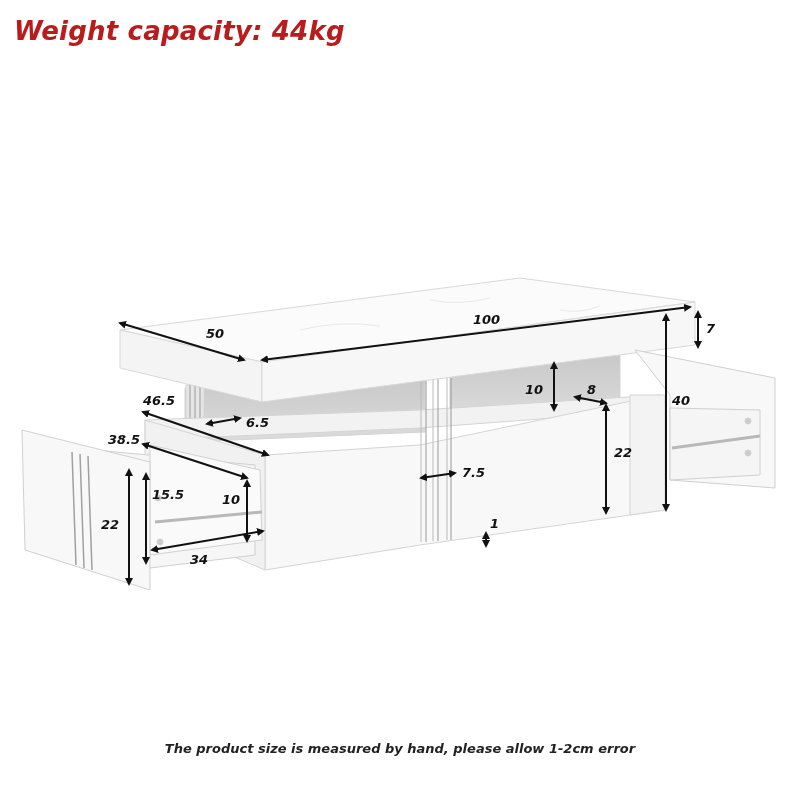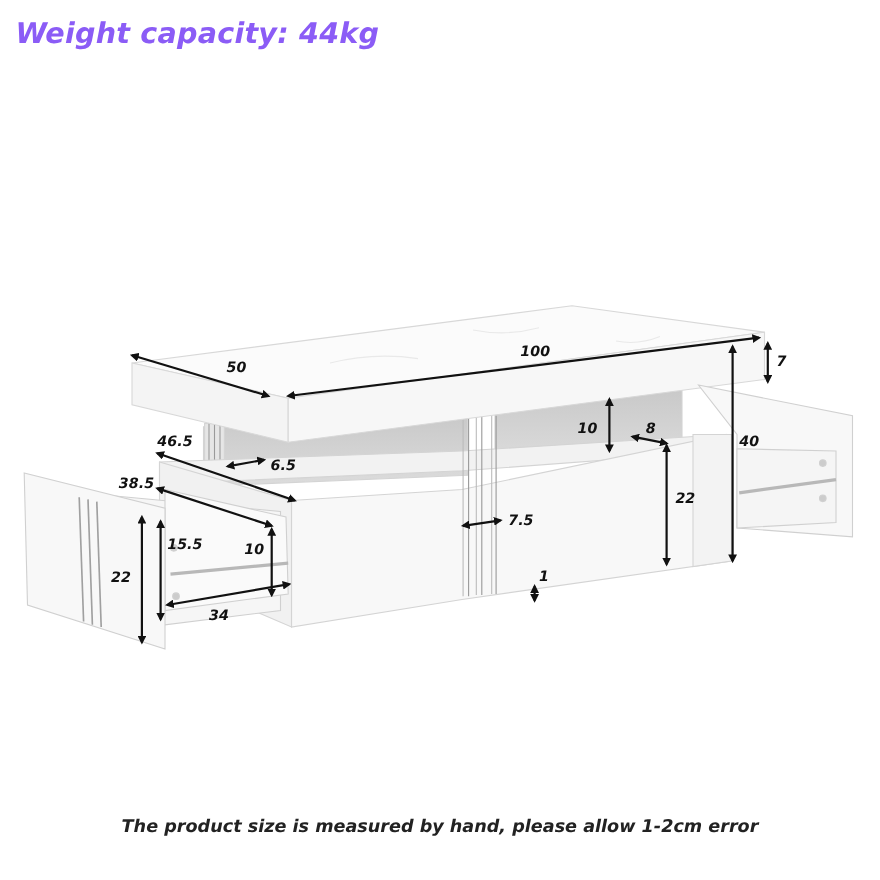--- a/index.html
+++ b/index.html
@@ -1,18 +1,18 @@
 <!DOCTYPE html>
 <html><head>
 <meta charset="utf-8">
 <style>
   html, body { margin:0; padding:0; background:#ffffff; }
   body { width:800px; height:800px; position:relative; overflow:hidden; font-family:"DejaVu Sans", sans-serif; }
-  .title { position:absolute; left:14px; top:16px; font-size:26px; font-weight:bold; font-style:italic; color:#8b5cf6; letter-spacing:0.2px; }
-  .footer { position:absolute; left:0; width:800px; top:741px; text-align:center; font-size:16px; font-weight:bold; font-style:italic; color:#222; }
+  .title { position:absolute; left:14px; top:16px; font-size:26px; font-weight:bold; font-style:italic; color:#b91c1c; letter-spacing:0.2px; }
+  .footer { position:absolute; left:0; width:800px; top:741px; text-align:center; font-size:13px; font-weight:bold; font-style:italic; color:#222; }
   svg.diagram { position:absolute; left:0; top:0; }
   .dim { font-family:"DejaVu Sans", sans-serif; font-style:italic; font-weight:bold; font-size:13px; fill:#111; }
 </style>
 </head>
 <body>
 
 <div class="title">Weight capacity: 44kg</div>
 
 <svg class="diagram" width="800" height="800" viewBox="0 0 800 800">
   <defs>

